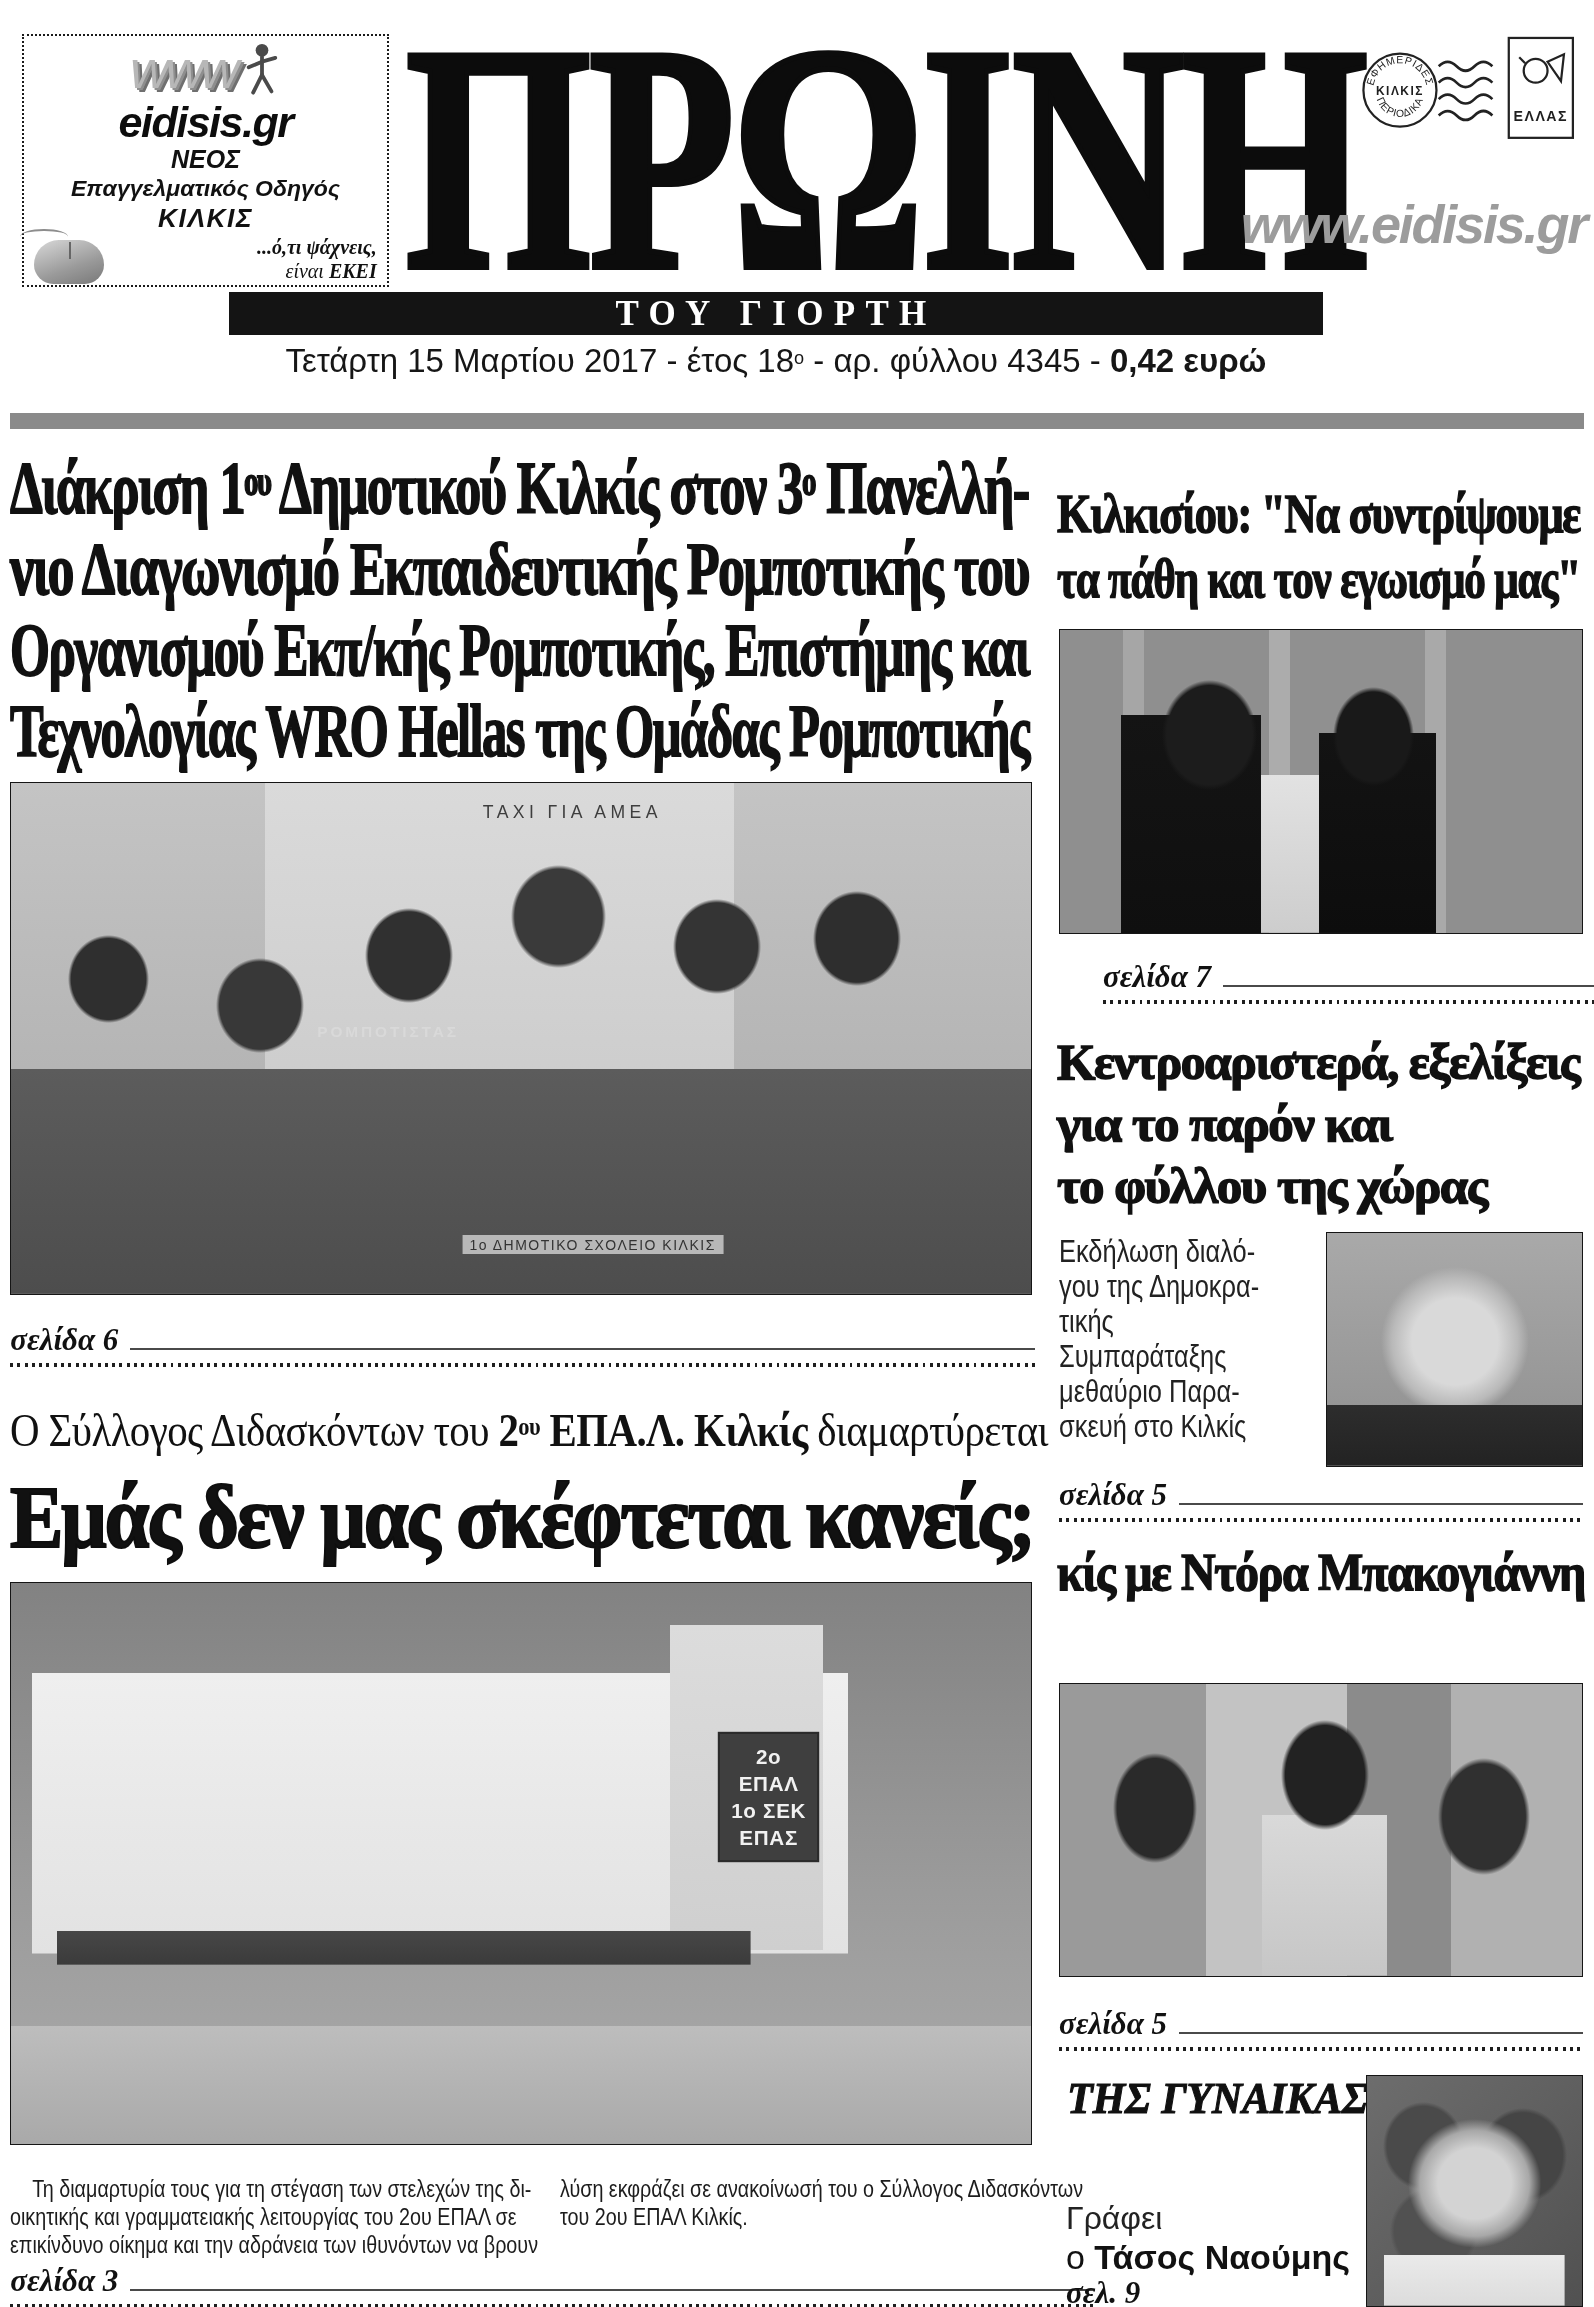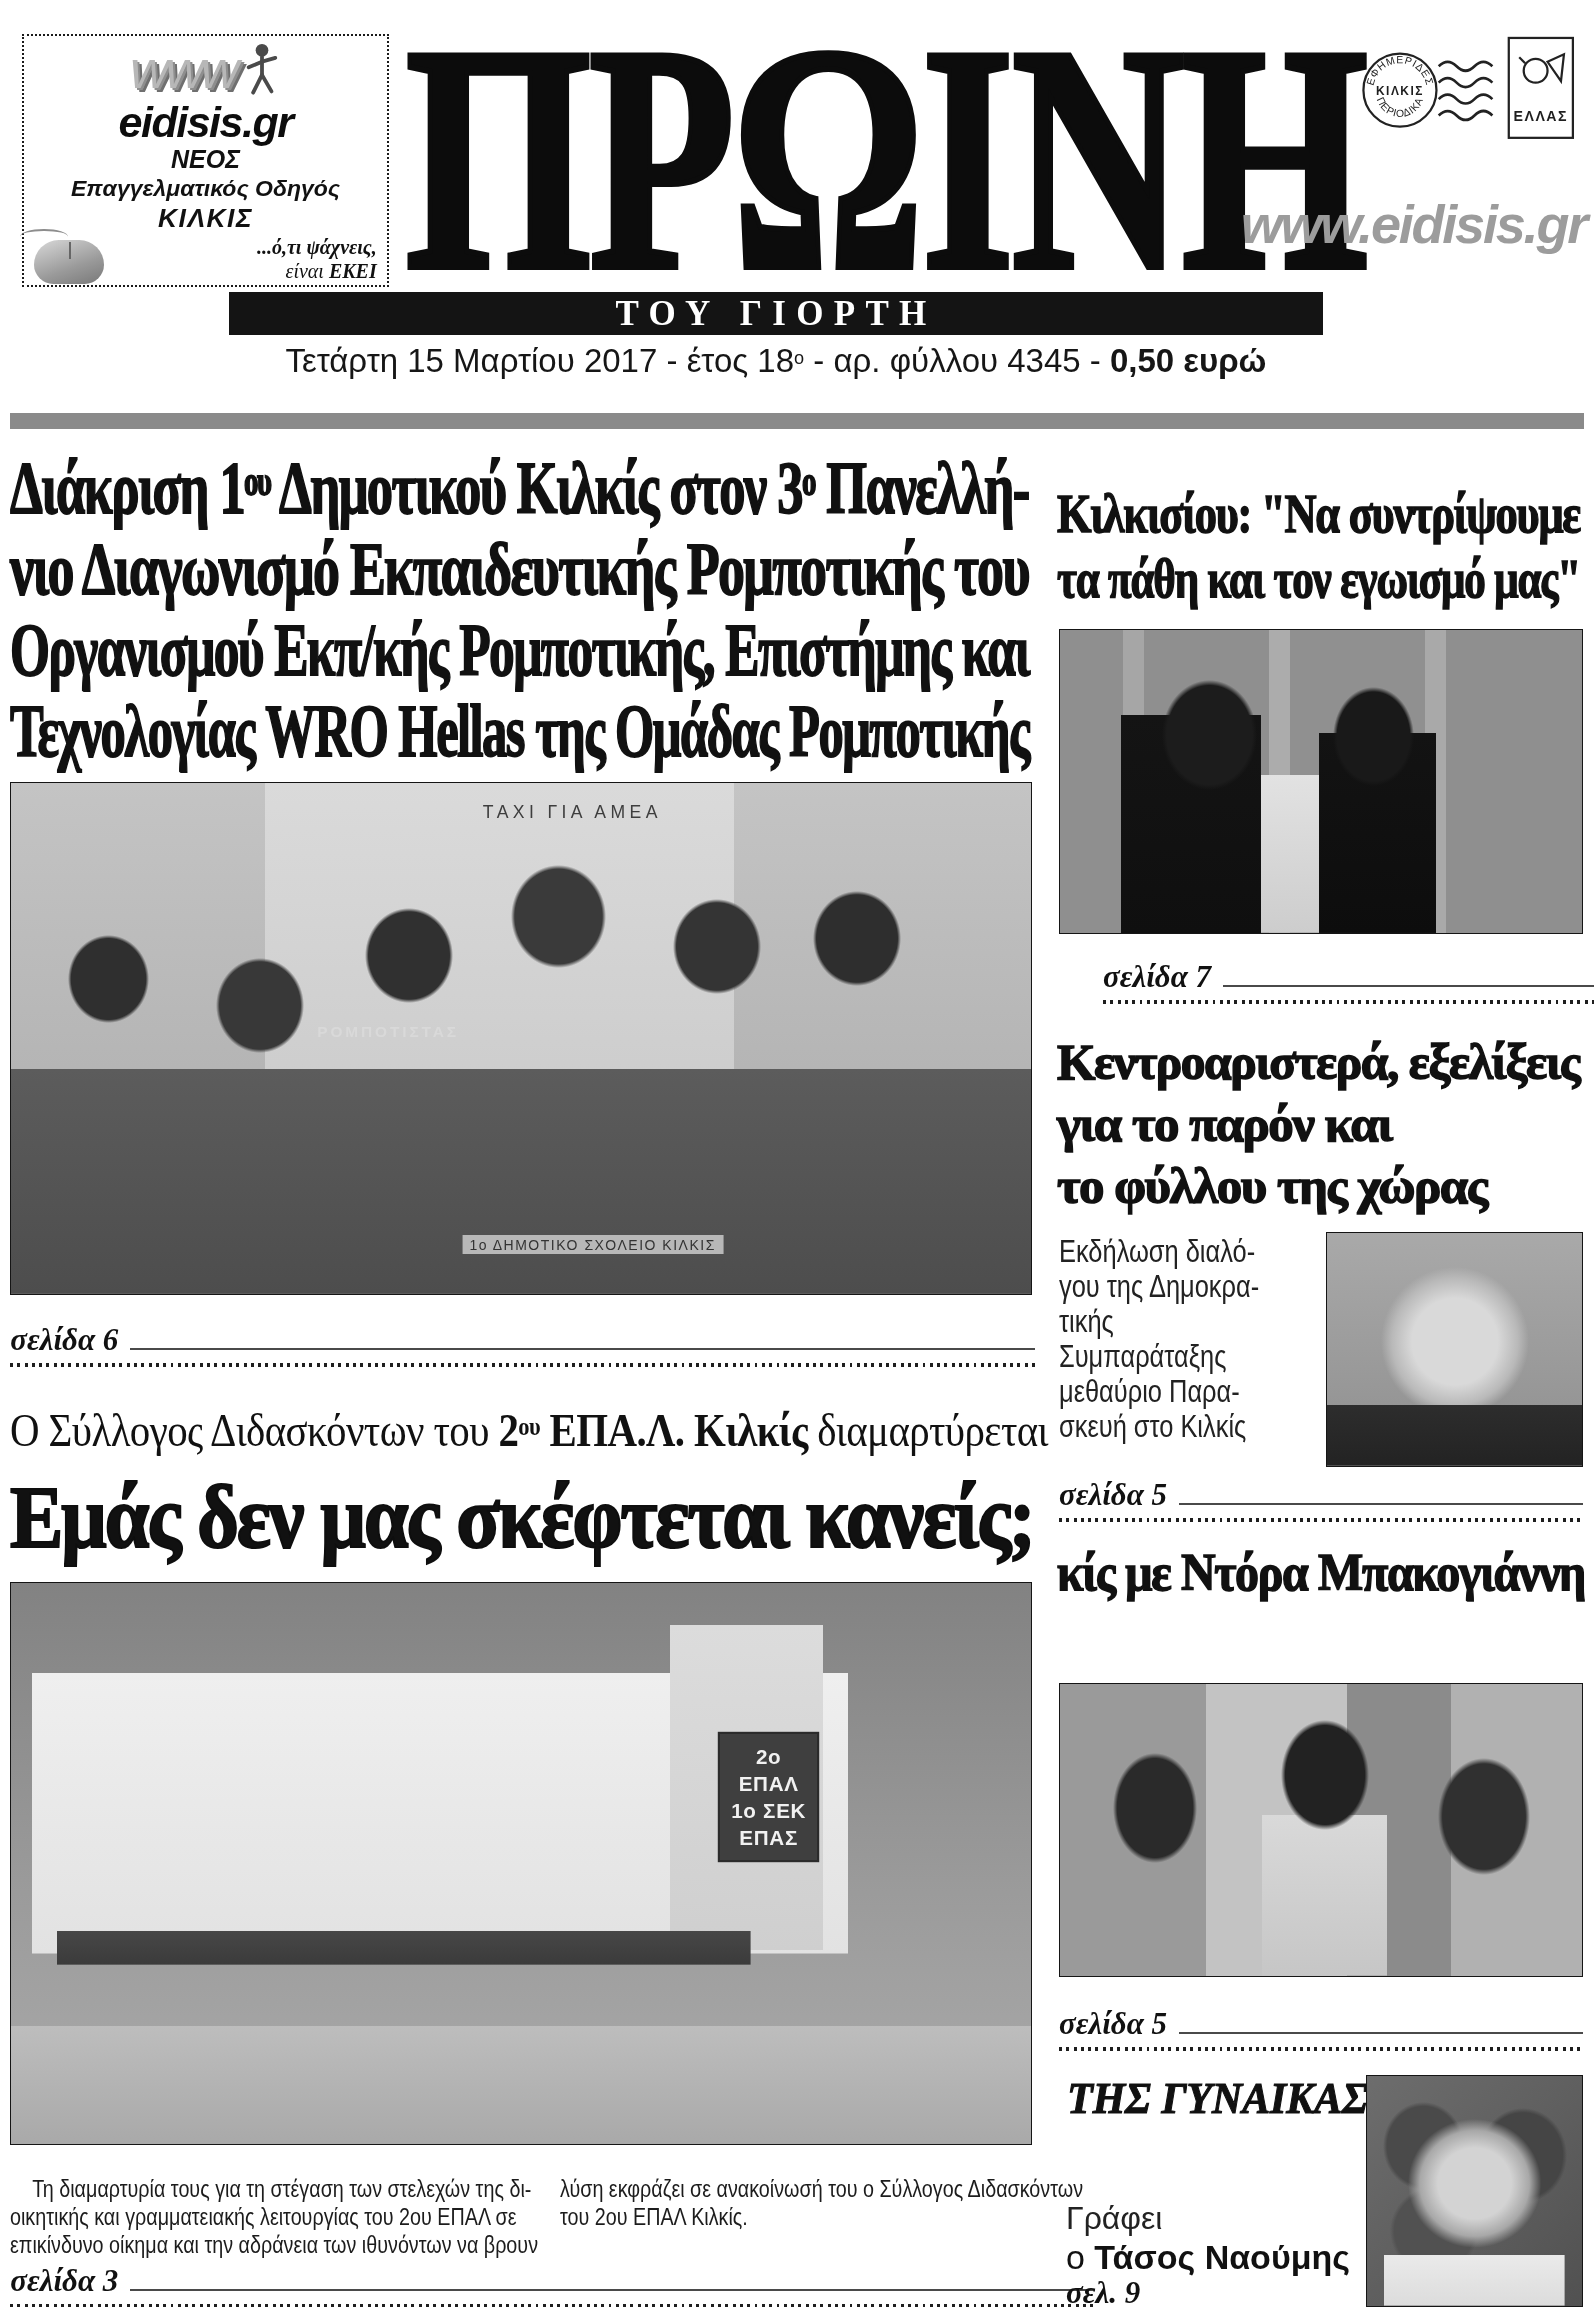--- a/index.html
+++ b/index.html
@@ -227,21 +227,21 @@
 
   <div id="website" data-name="website-url">
     <span class="fit" data-name="website-url-text" style="transform: scaleX(1);">www.eidisis.gr</span>
   </div>
 
   <div id="titleBar" data-name="masthead-subtitle-bar">
     <span class="fit center" data-name="masthead-subtitle-text" style="transform: scaleX(1);">ΤΟΥ ΓΙΟΡΤΗ</span>
   </div>
 
   <div id="dateline" data-name="dateline">
-    <span data-name="dateline-text">Τετάρτη 15 Μαρτίου 2017 - έτος 18</span><sup data-name="dateline-ordinal">ο</sup><span data-name="dateline-issue"> - αρ. φύλλου 4345 - </span><b data-name="dateline-price">0,50 ευρώ</b>
+    <span data-name="dateline-text">Τετάρτη 15 Μαρτίου 2017 - έτος 18</span><sup data-name="dateline-ordinal">ο</sup><span data-name="dateline-issue"> - αρ. φύλλου 4345 - </span><b data-name="dateline-price">0,42 ευρώ</b>
   </div>
 
   <div id="grayBar" data-name="divider-bar"></div>
 
   <div id="lh" data-name="lead-headline">
     <div class="hline" data-name="lead-headline-line-1"><span class="fit" data-name="lead-headline-line-1-text" style="transform: scaleX(0.719692);"><span data-name="lead-hl-seg-a">Διάκριση 1</span><sup data-name="lead-hl-sup-1">ου</sup><span data-name="lead-hl-seg-b"> Δημοτικού Κιλκίς στον 3</span><sup data-name="lead-hl-sup-2">ο</sup><span data-name="lead-hl-seg-c"> Πανελλή-</span></span></div>
     <div class="hline" data-name="lead-headline-line-2"><span class="fit" data-name="lead-headline-line-2-text" style="transform: scaleX(0.738069);">νιο Διαγωνισμό Εκπαιδευτικής Ρομποτικής του</span></div>
     <div class="hline" data-name="lead-headline-line-3"><span class="fit" data-name="lead-headline-line-3-text" style="transform: scaleX(0.703673);">Οργανισμού Εκπ/κής Ρομποτικής, Επιστήμης και</span></div>
     <div class="hline" data-name="lead-headline-line-4"><span class="fit" data-name="lead-headline-line-4-text" style="transform: scaleX(0.692745);">Τεχνολογίας WRO Hellas της Ομάδας Ρομποτικής</span></div>
   </div>

